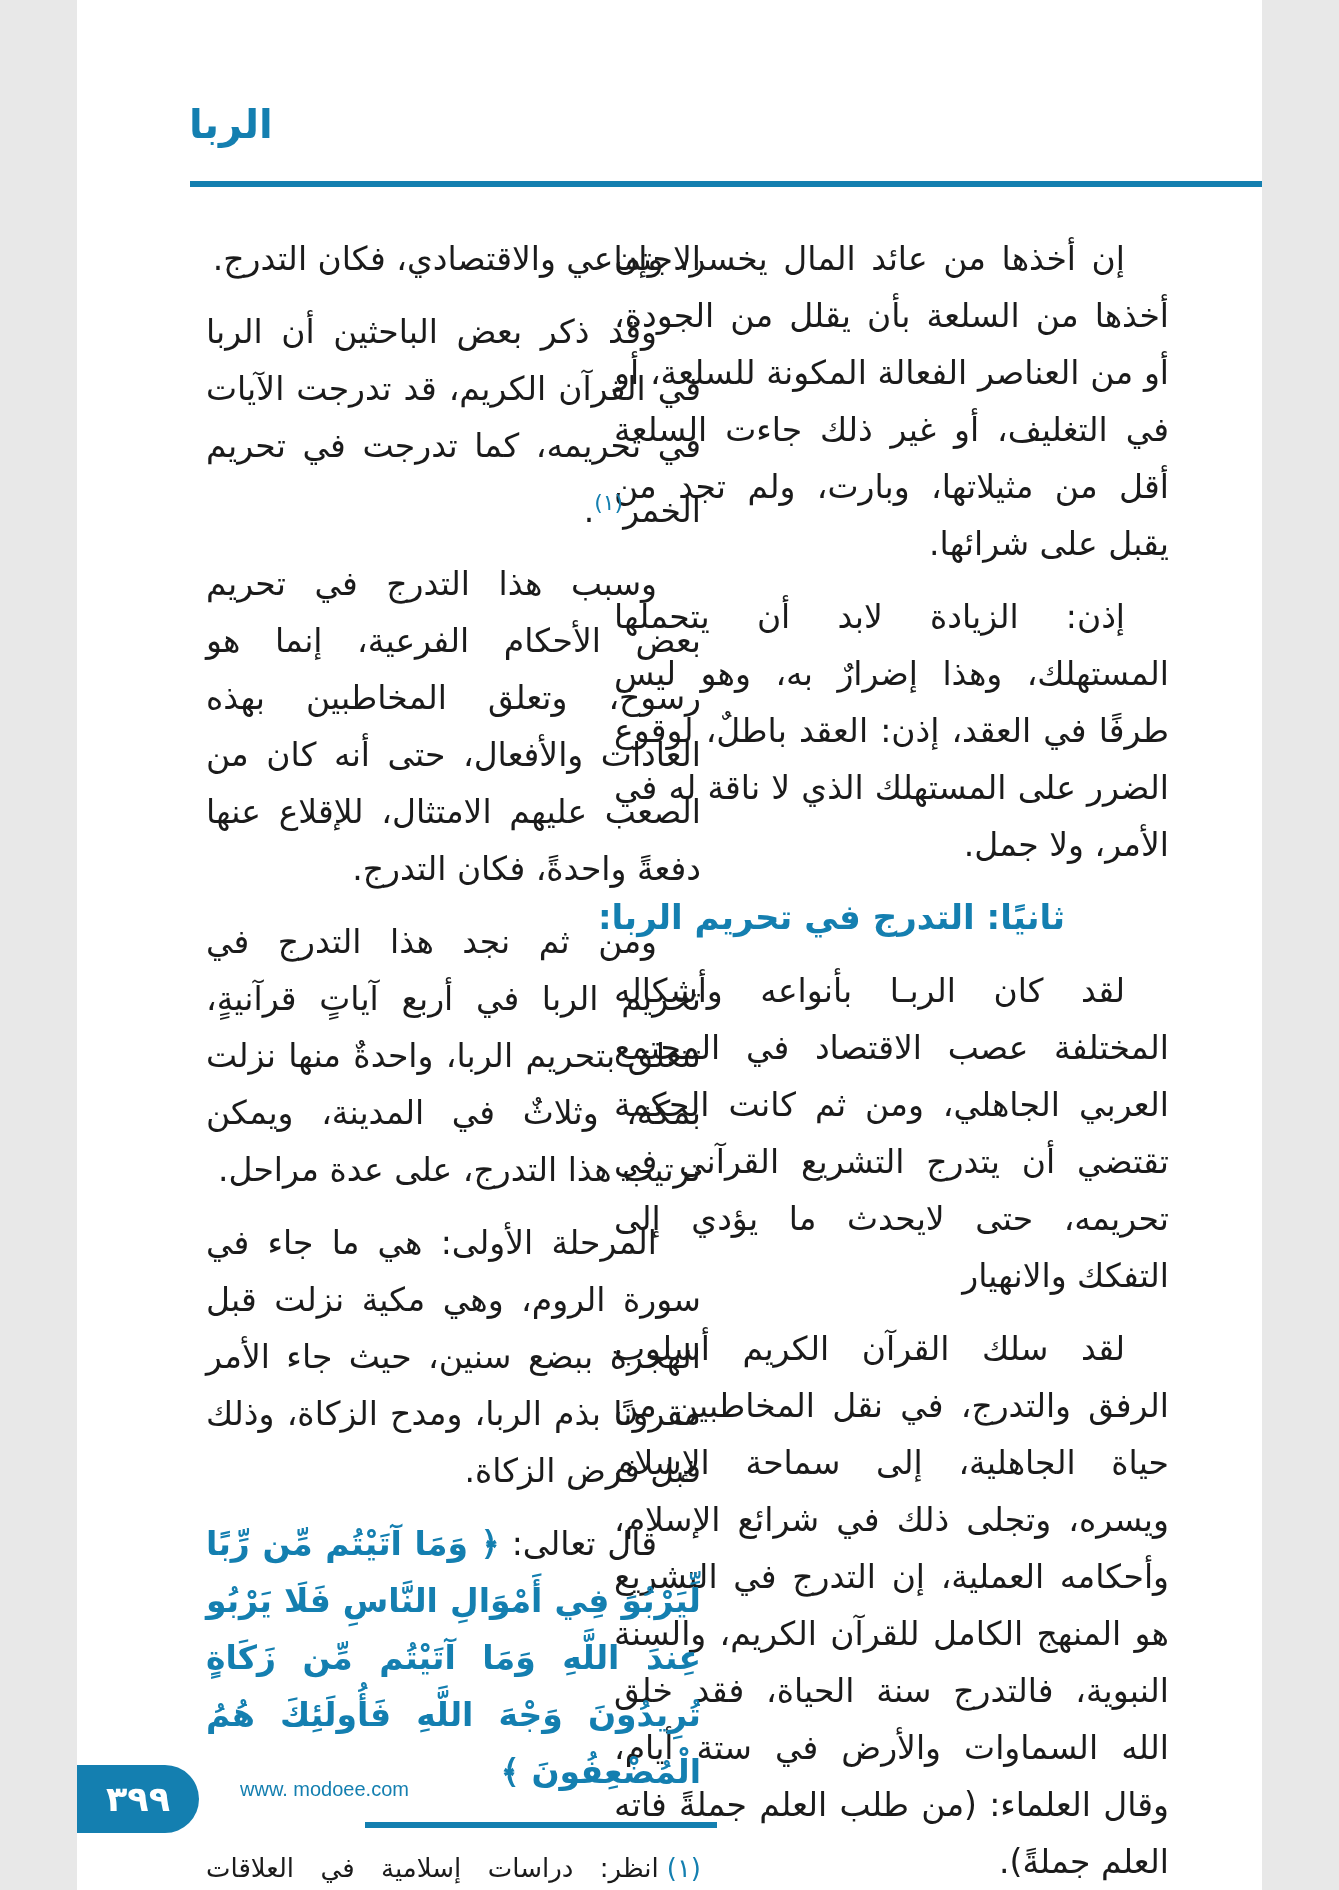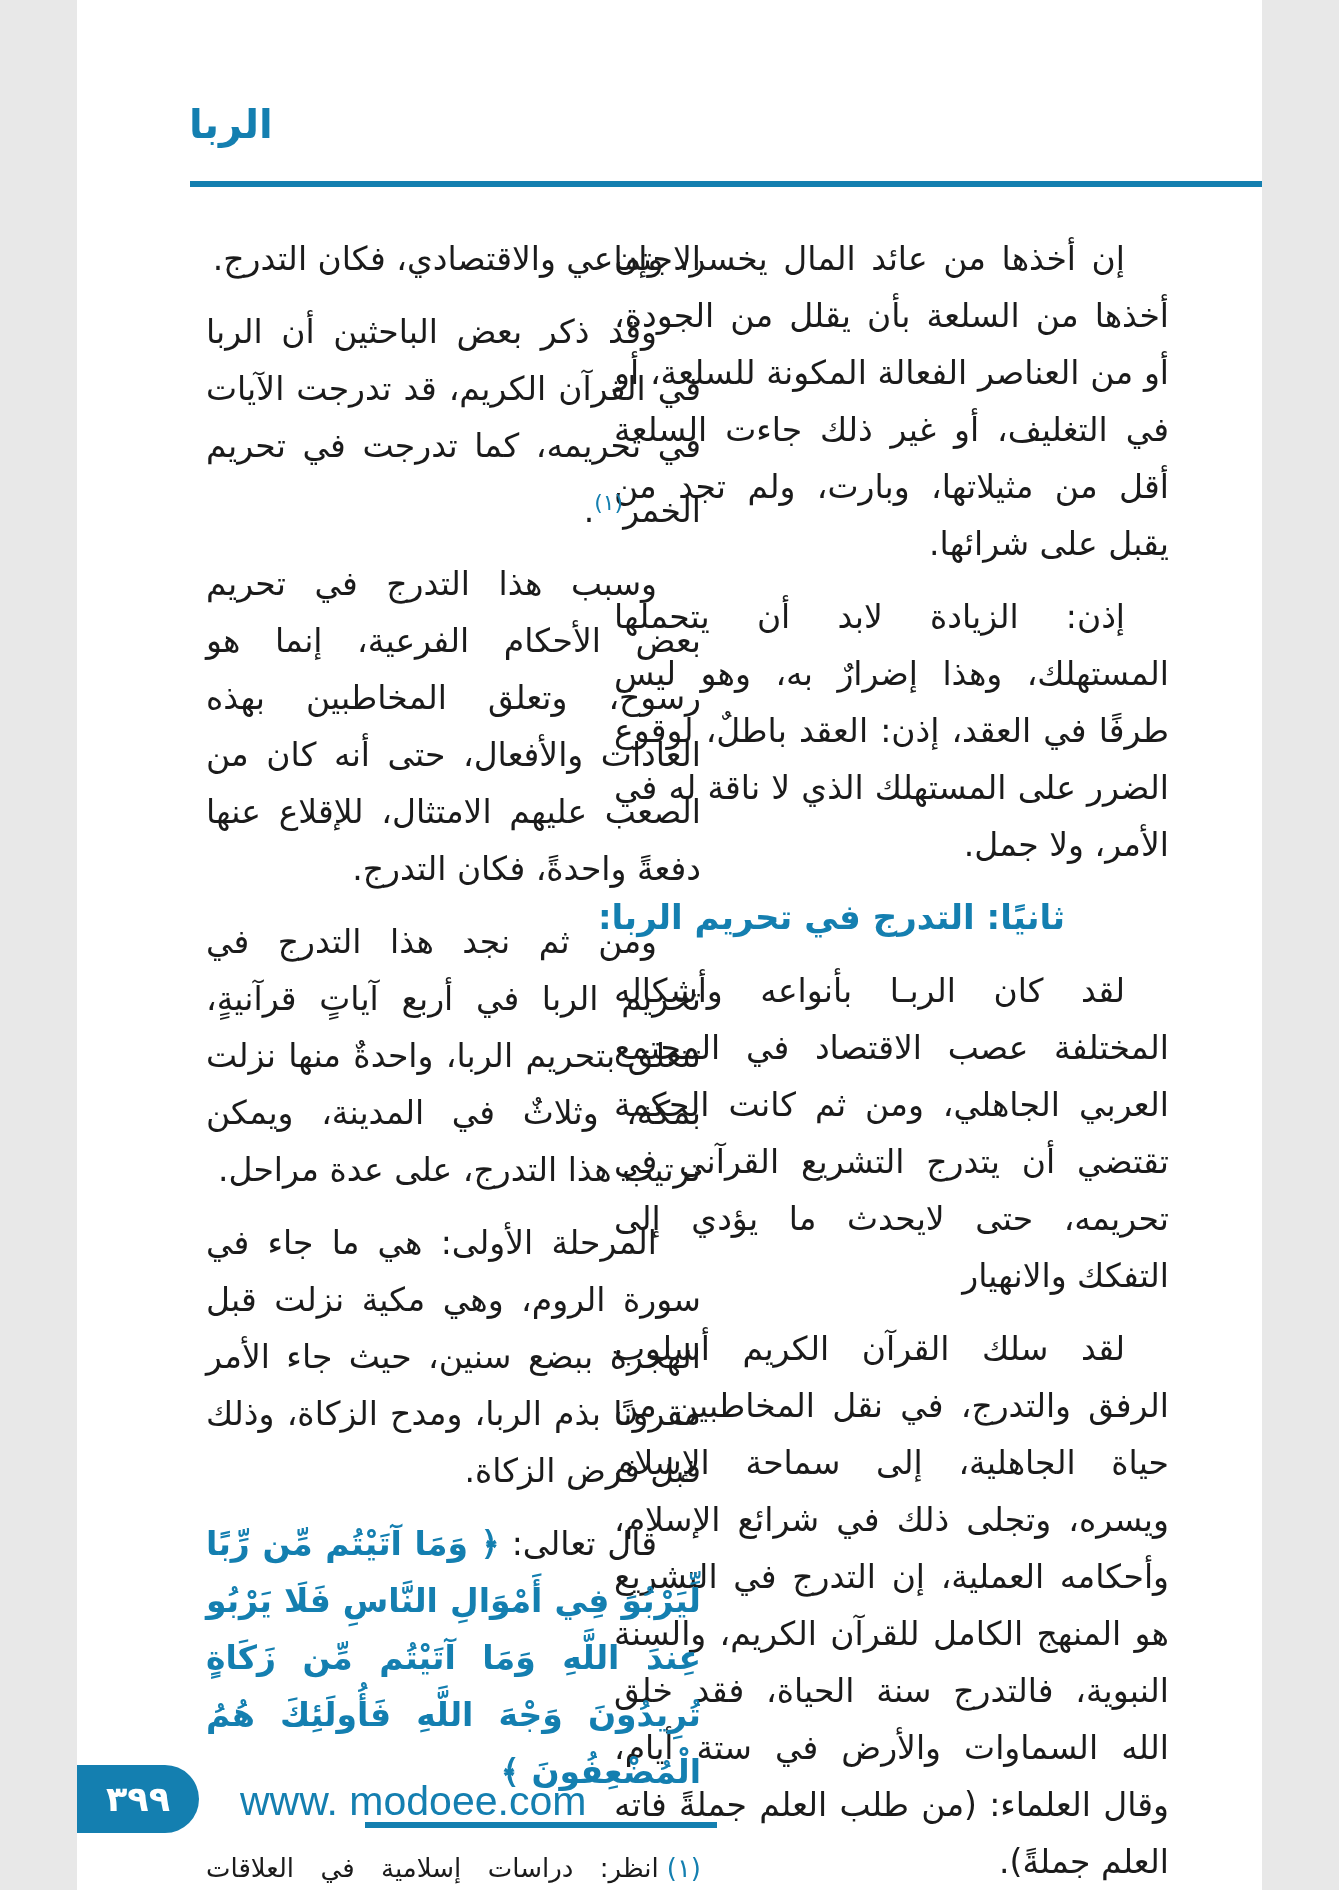--- a/index.html
+++ b/index.html
@@ -41,21 +41,21 @@
   }
   .fn-marker { margin-left:8px; }
   .page-badge {
     position:absolute; left:0; top:1765px; width:122px; height:68px;
     background:var(--accent); border-radius:0 36px 36px 0;
     display:flex; align-items:center; justify-content:center;
   }
   .page-badge span { color:#ffffff; font-size:35px; font-weight:bold; }
   .site-url {
     position:absolute; left:163px; top:1778px; direction:ltr;
-    color:var(--accent); font-size:41px;
+    color:var(--accent); font-size:20px;
     font-family:"Liberation Sans", sans-serif;
   }
 </style>
 </head>
 <body>
 
 <div class="page">
 
   <div class="masthead">الربا</div>
 

